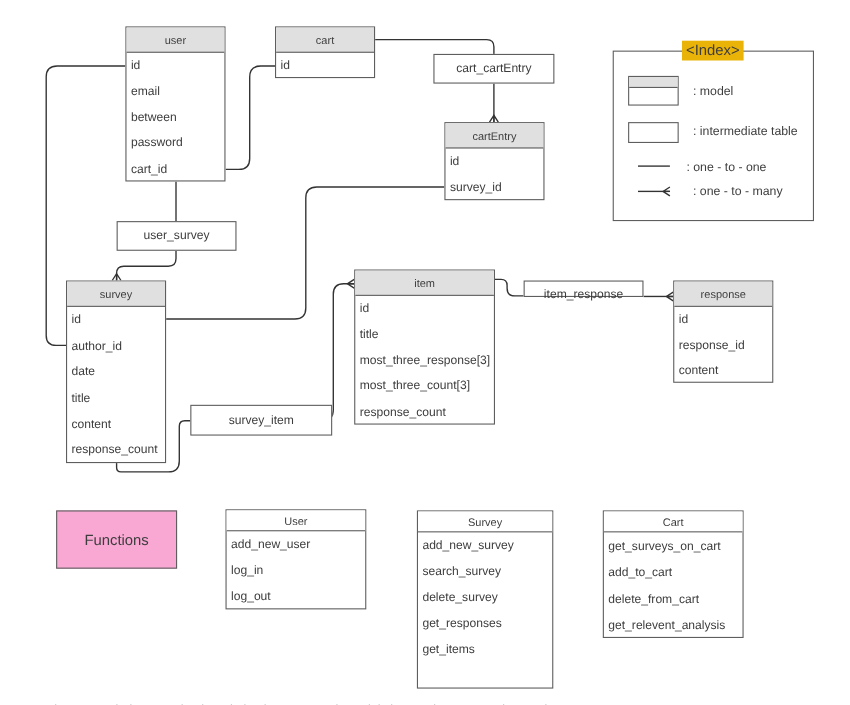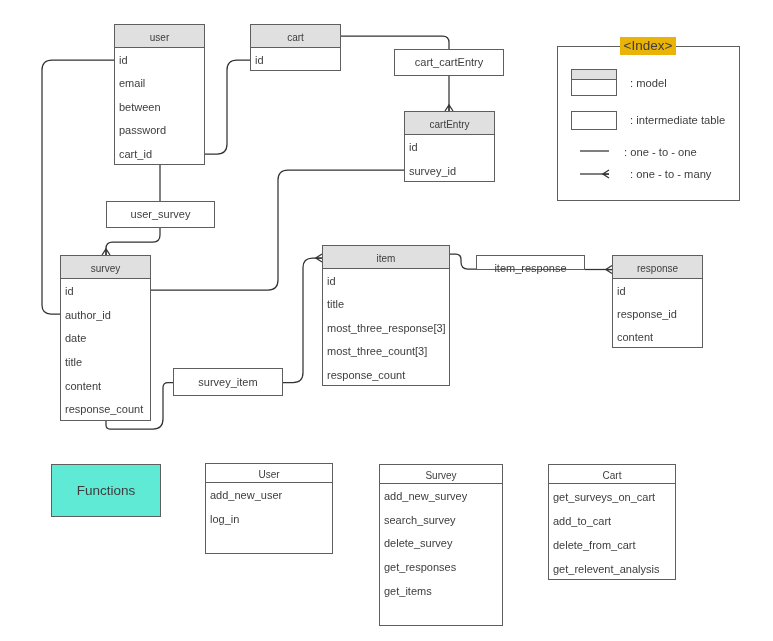--- a/index.html
+++ b/index.html
@@ -9,21 +9,21 @@
   #canvas{position:absolute;left:0;top:0;width:773px;height:641px;overflow:hidden;}
 
   .box{position:absolute;box-sizing:border-box;border:1px solid #5e5e5e;background:#ffffff;}
   .hdr{box-sizing:border-box;background:#e0e0e0;border-bottom:1px solid #5e5e5e;
        text-align:center;color:#3d3d3d;font-size:10px;}
   .hdr.plain{background:#ffffff;}
   .row{box-sizing:border-box;color:#3d3d3d;font-size:11px;padding-left:4px;white-space:nowrap;}
 
   .inter{position:absolute;box-sizing:border-box;border:1px solid #5e5e5e;background:#ffffff;
          color:#3d3d3d;font-size:11px;text-align:center;}
-  .plainbox{position:absolute;box-sizing:border-box;border:1px solid #5e5e5e;background:#5eead4;
+  .plainbox{position:absolute;box-sizing:border-box;border:1px solid #5e5e5e;background:#f9a8d4;
          color:#3d3d3d;font-size:13.5px;text-align:center;}
 
   svg.links{position:absolute;left:0;top:0;width:773px;height:641px;}
   svg.links path{fill:none;stroke:#333333;stroke-width:1.25;stroke-linecap:butt;stroke-linejoin:miter;}
 
   .legend{position:absolute;box-sizing:border-box;border:1px solid #5e5e5e;background:transparent;}
   .legtxt{position:absolute;color:#3d3d3d;font-size:11.2px;white-space:nowrap;line-height:13px;}
   .legtitle{position:absolute;background:#eab308;color:#3d3d3d;font-size:13.5px;text-align:center;
             line-height:18px;height:18px;}
   .cutline{position:absolute;color:#3d3d3d;font-size:11.5px;white-space:nowrap;line-height:13px;}
@@ -90,28 +90,29 @@
   </div>
   <div class="box" style="left:612px;top:255px;width:91px;height:93px">
     <div class="hdr" style="height:23px;line-height:26px">response</div>
     <div class="row" style="height:23.0000px;line-height:24.2000px">id</div>
     <div class="row" style="height:23.0000px;line-height:24.2000px">response_id</div>
     <div class="row" style="height:23.0000px;line-height:24.2000px">content</div>
   </div>
 
   <div class="inter" style="left:394px;top:49px;width:110px;height:27px;line-height:25px">cart_cartEntry</div>
   <div class="inter" style="left:106px;top:201px;width:109px;height:27px;line-height:25px">user_survey</div>
-  <div class="inter" style="left:173px;top:368px;width:110px;height:28px;line-height:26px">survey_item</div>
+  <div class="inter" style="left:173px;top:368px;width:129px;height:28px;line-height:26px">survey_item</div>
   <div class="inter" style="left:476px;top:255px;width:109px;height:15px;line-height:25px">item_response</div>
 
   <div class="plainbox" style="left:51px;top:464px;width:110px;height:53px;line-height:51px">Functions</div>
   <div class="box" style="left:205px;top:463px;width:128px;height:91px">
     <div class="hdr plain" style="height:19px;line-height:21px">User</div>
     <div class="row" style="height:23.6667px;line-height:25.6667px">add_new_user</div>
     <div class="row" style="height:23.6667px;line-height:25.6667px">log_in</div>
+    <div class="row" style="height:23.6667px;line-height:25.6667px">log_out</div>
   </div>
   <div class="box" style="left:379px;top:464px;width:124px;height:162px">
     <div class="hdr plain" style="height:19px;line-height:21px">Survey</div>
     <div class="row" style="height:23.6667px;line-height:25.6667px">add_new_survey</div>
     <div class="row" style="height:23.6667px;line-height:25.6667px">search_survey</div>
     <div class="row" style="height:23.6667px;line-height:25.6667px">delete_survey</div>
     <div class="row" style="height:23.6667px;line-height:25.6667px">get_responses</div>
     <div class="row" style="height:23.6667px;line-height:25.6667px">get_items</div>
   </div>
   <div class="box" style="left:548px;top:464px;width:128px;height:116px">

